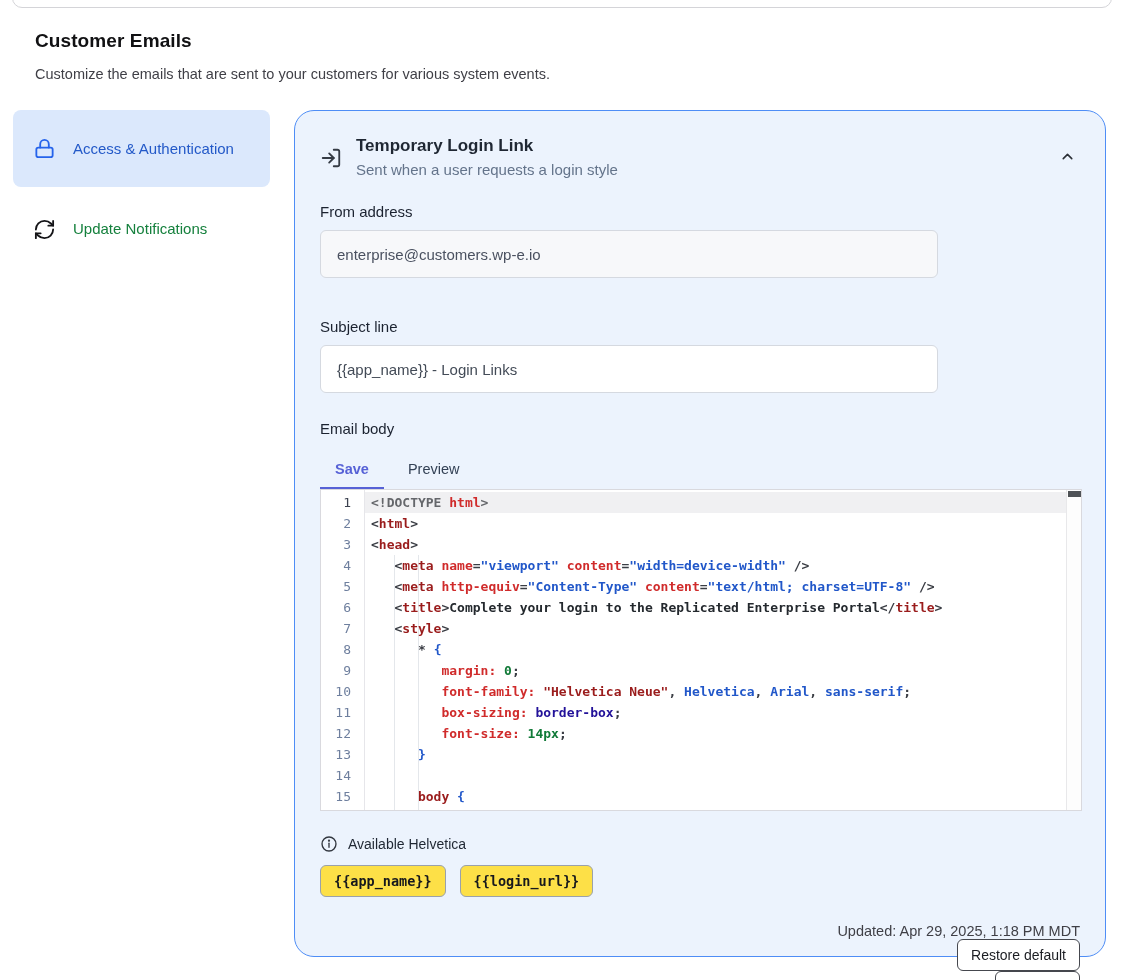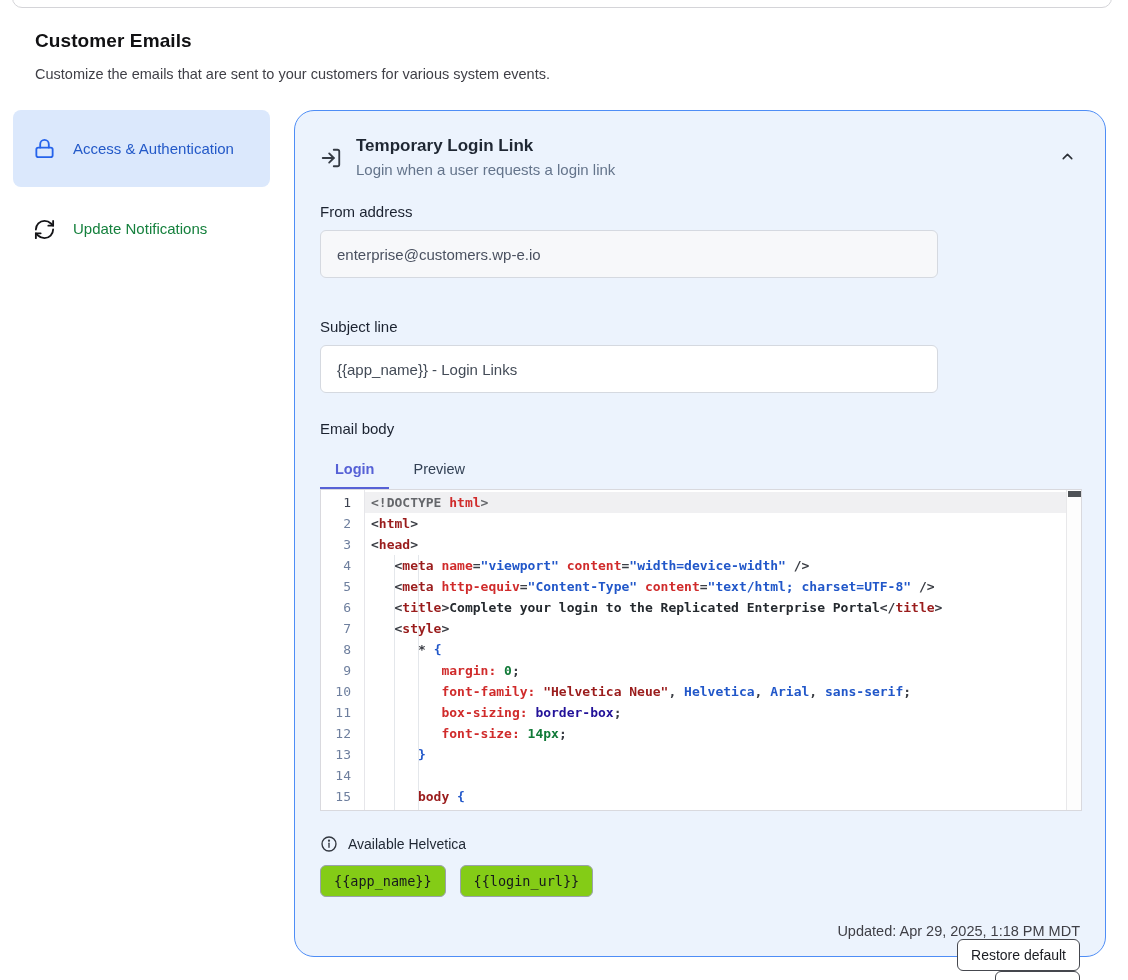--- a/index.html
+++ b/index.html
@@ -69,22 +69,22 @@
   .tok-x { color:#24292e; }               
   .vscroll { position:absolute; right:0; top:0; bottom:0; width:15px; background:#fdfdfd;
              border-left:1px solid #e8e8ea; z-index:2; }
   .vthumb { position:absolute; top:1px; left:1px; width:13px; height:6px; background:#4f5256; }
 
   
   .vars-row { display:flex; align-items:center; gap:10px; margin-top:24px; }
   .vars-label { font-size:14px; color:#1f2733; }
   .chips { display:flex; gap:14px; margin-top:12px; }
   .chip { font-family:"DejaVu Sans Mono", monospace; font-size:13.5px; color:#16181d;
-          background:#84cc16; border:1px solid #9aa1ab; border-radius:6px; padding:7px 13px;
-          cursor:pointer; }
+          background:#fde047; border:1px solid #9aa1ab; border-radius:6px; padding:7px 13px;
+          cursor:pointer;font-weight:bold; }
 
   
   .panel-footer { display:flex; align-items:flex-end; margin-top:26px;flex-direction:column; }
   .updated { font-size:14.5px; color:#3f3f46; }
   .btn { font-family:"Liberation Sans", sans-serif; border-radius:6px; cursor:pointer; }
   .btn-outline { background:#fff; border:1.5px solid #45474e; color:#1b1d22; }
   .restore { font-size:14px; padding:7px 13px; margin-left:14px; }
   .cancel { font-size:15px; padding:9px 18px; margin-left:auto; }
   .save { font-size:15px; font-weight:700; color:#fff; background:#8fb3f3; border:none;
           padding:10px 16px; margin-left:13px; }
@@ -128,41 +128,41 @@
   <div class="panel-head">
     <span style="margin-top:11px">
       <svg width="22" height="22" viewBox="0 0 24 24" fill="none" stroke="#353b45" stroke-width="2" stroke-linecap="round" stroke-linejoin="round">
         <path d="M15 3h4a2 2 0 0 1 2 2v14a2 2 0 0 1-2 2h-4"></path>
           <polyline points="10 17 15 12 10 7"></polyline>
           <line x1="15" y1="12" x2="3" y2="12"></line>
       </svg>
     </span>
     <div class="titles">
       <div class="panel-title">Temporary Login Link</div>
-      <div class="panel-sub">Login when a user requests a login link</div>
+      <div class="panel-sub">Sent when a user requests a login style</div>
     </div>
     <button class="collapse-btn">
       <span>
         <svg width="17" height="17" viewBox="0 0 24 24" fill="none" stroke="#2b2f36" stroke-width="2.2" stroke-linecap="round" stroke-linejoin="round">
           <polyline points="6 15 12 9 18 15"></polyline>
         </svg>
       </span>
     </button>
   </div>
 
   <div class="field-label">From address</div>
   <input class="text-input muted" type="text" value="enterprise@customers.wp-e.io" style="">
 
   <div class="field-label" style="margin-top:40px">Subject line</div>
   <input class="text-input" type="text" value="{{app_name}} - Login Links" style="">
 
   <div class="field-label" style="margin-top:27px">Email body</div>
 
   <div class="tabs">
-    <div class="tab active">Login</div>
+    <div class="tab active">Save</div>
     <div class="tab" style="margin-left:9px">Preview</div>
   </div>
 
   <div class="editor">
     <div class="gutter" id="gutter">
         <div class="ln">1</div>
         <div class="ln">2</div>
         <div class="ln">3</div>
         <div class="ln">4</div>
         <div class="ln">5</div>

